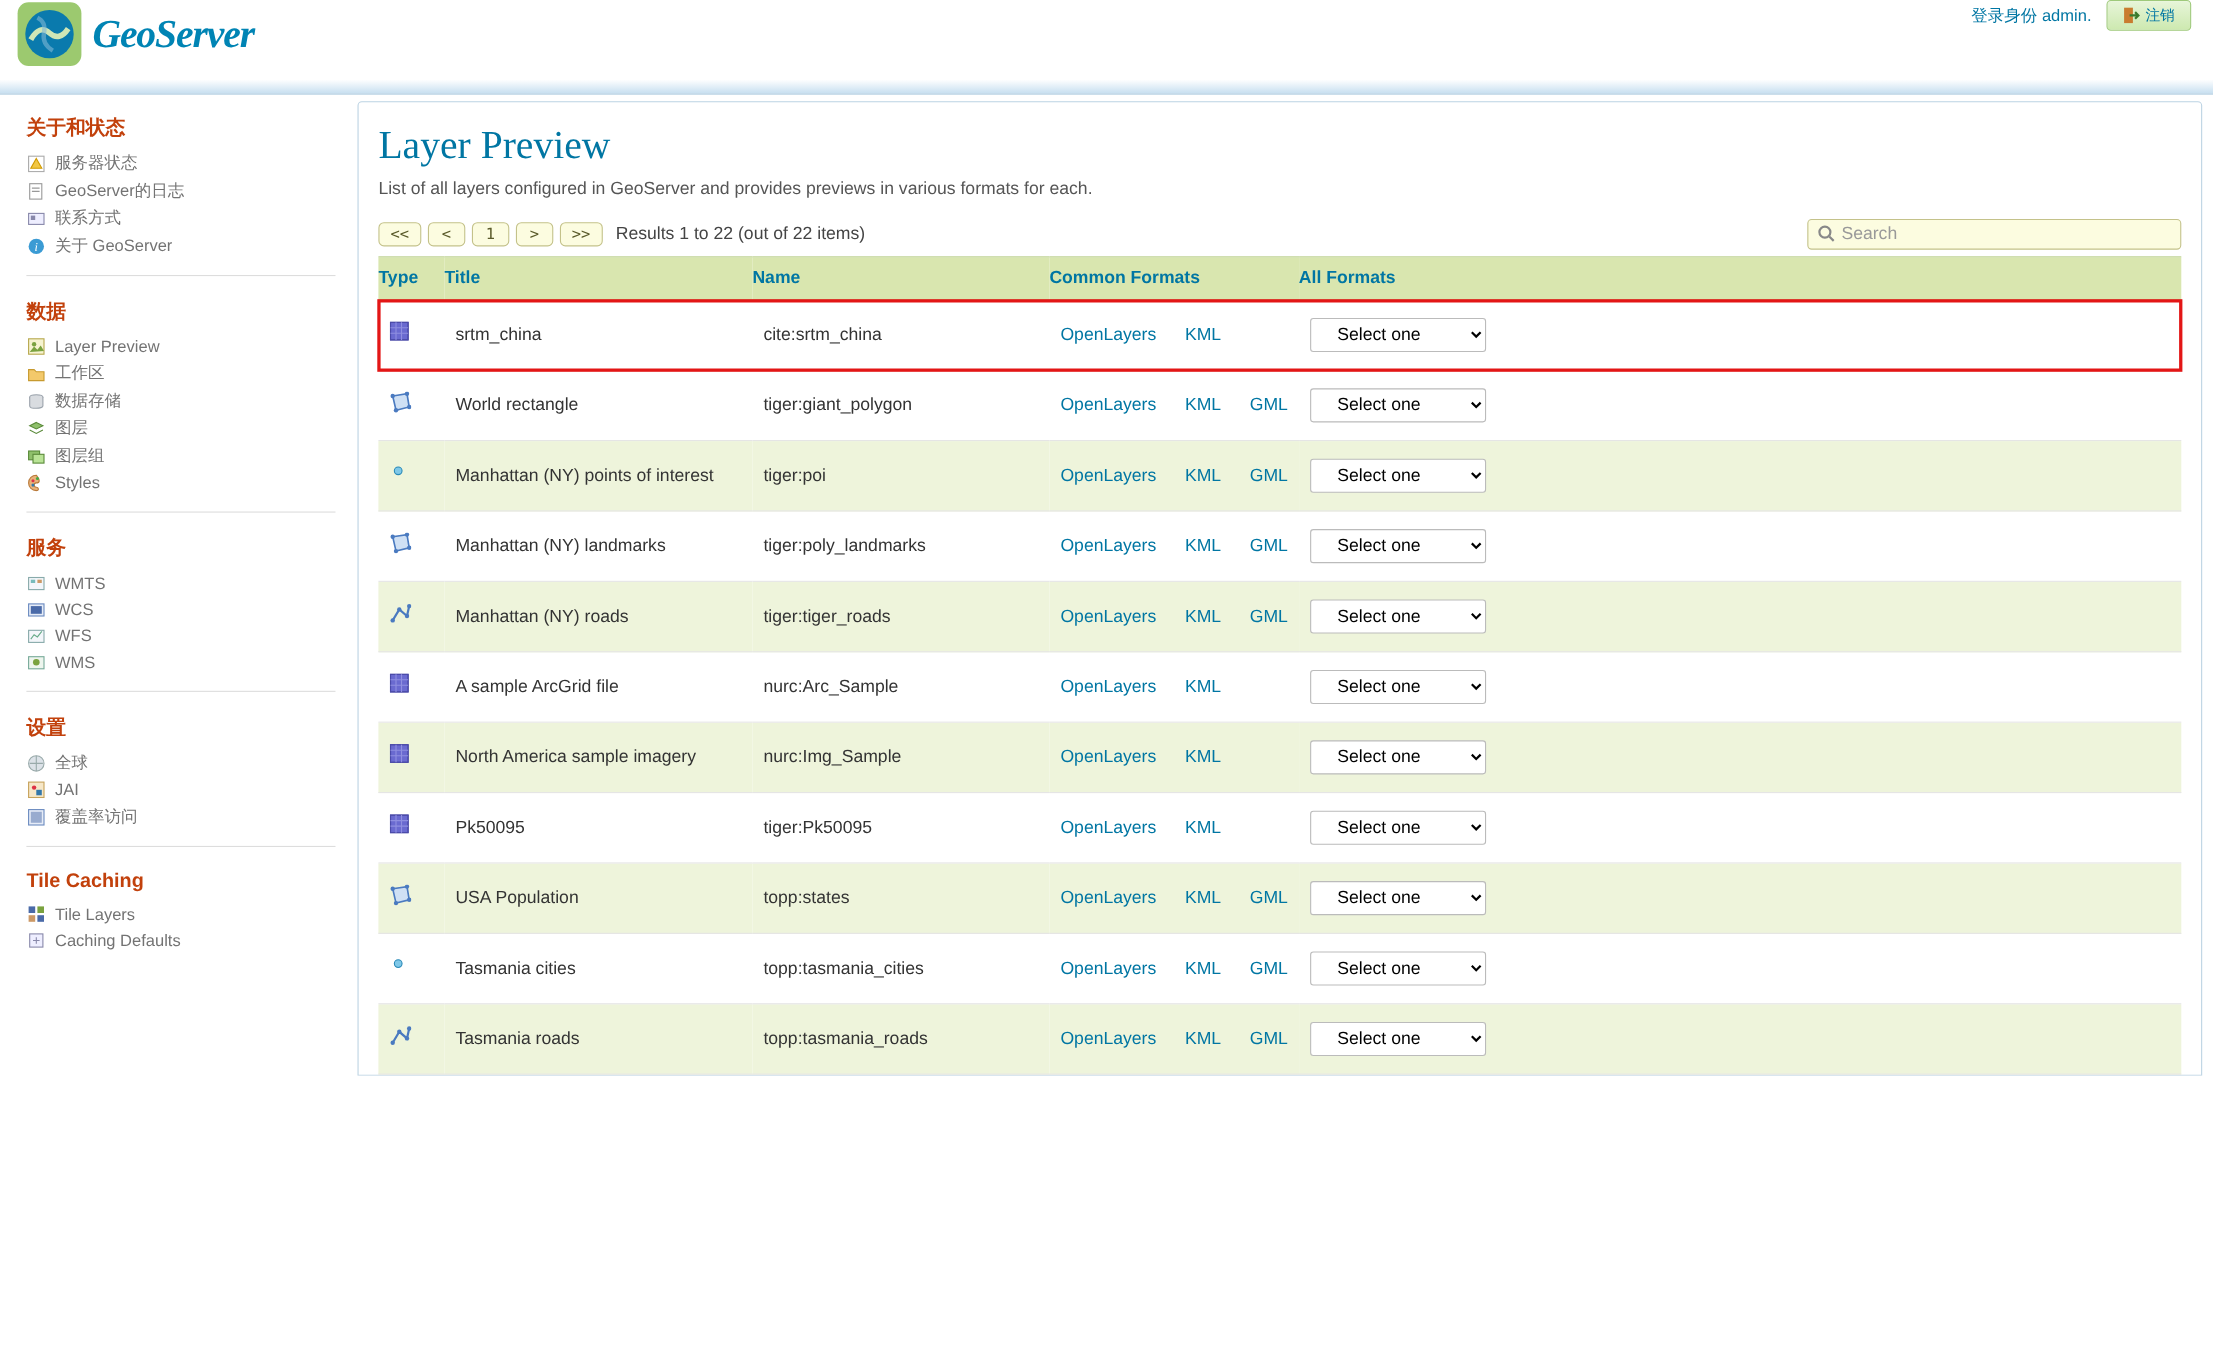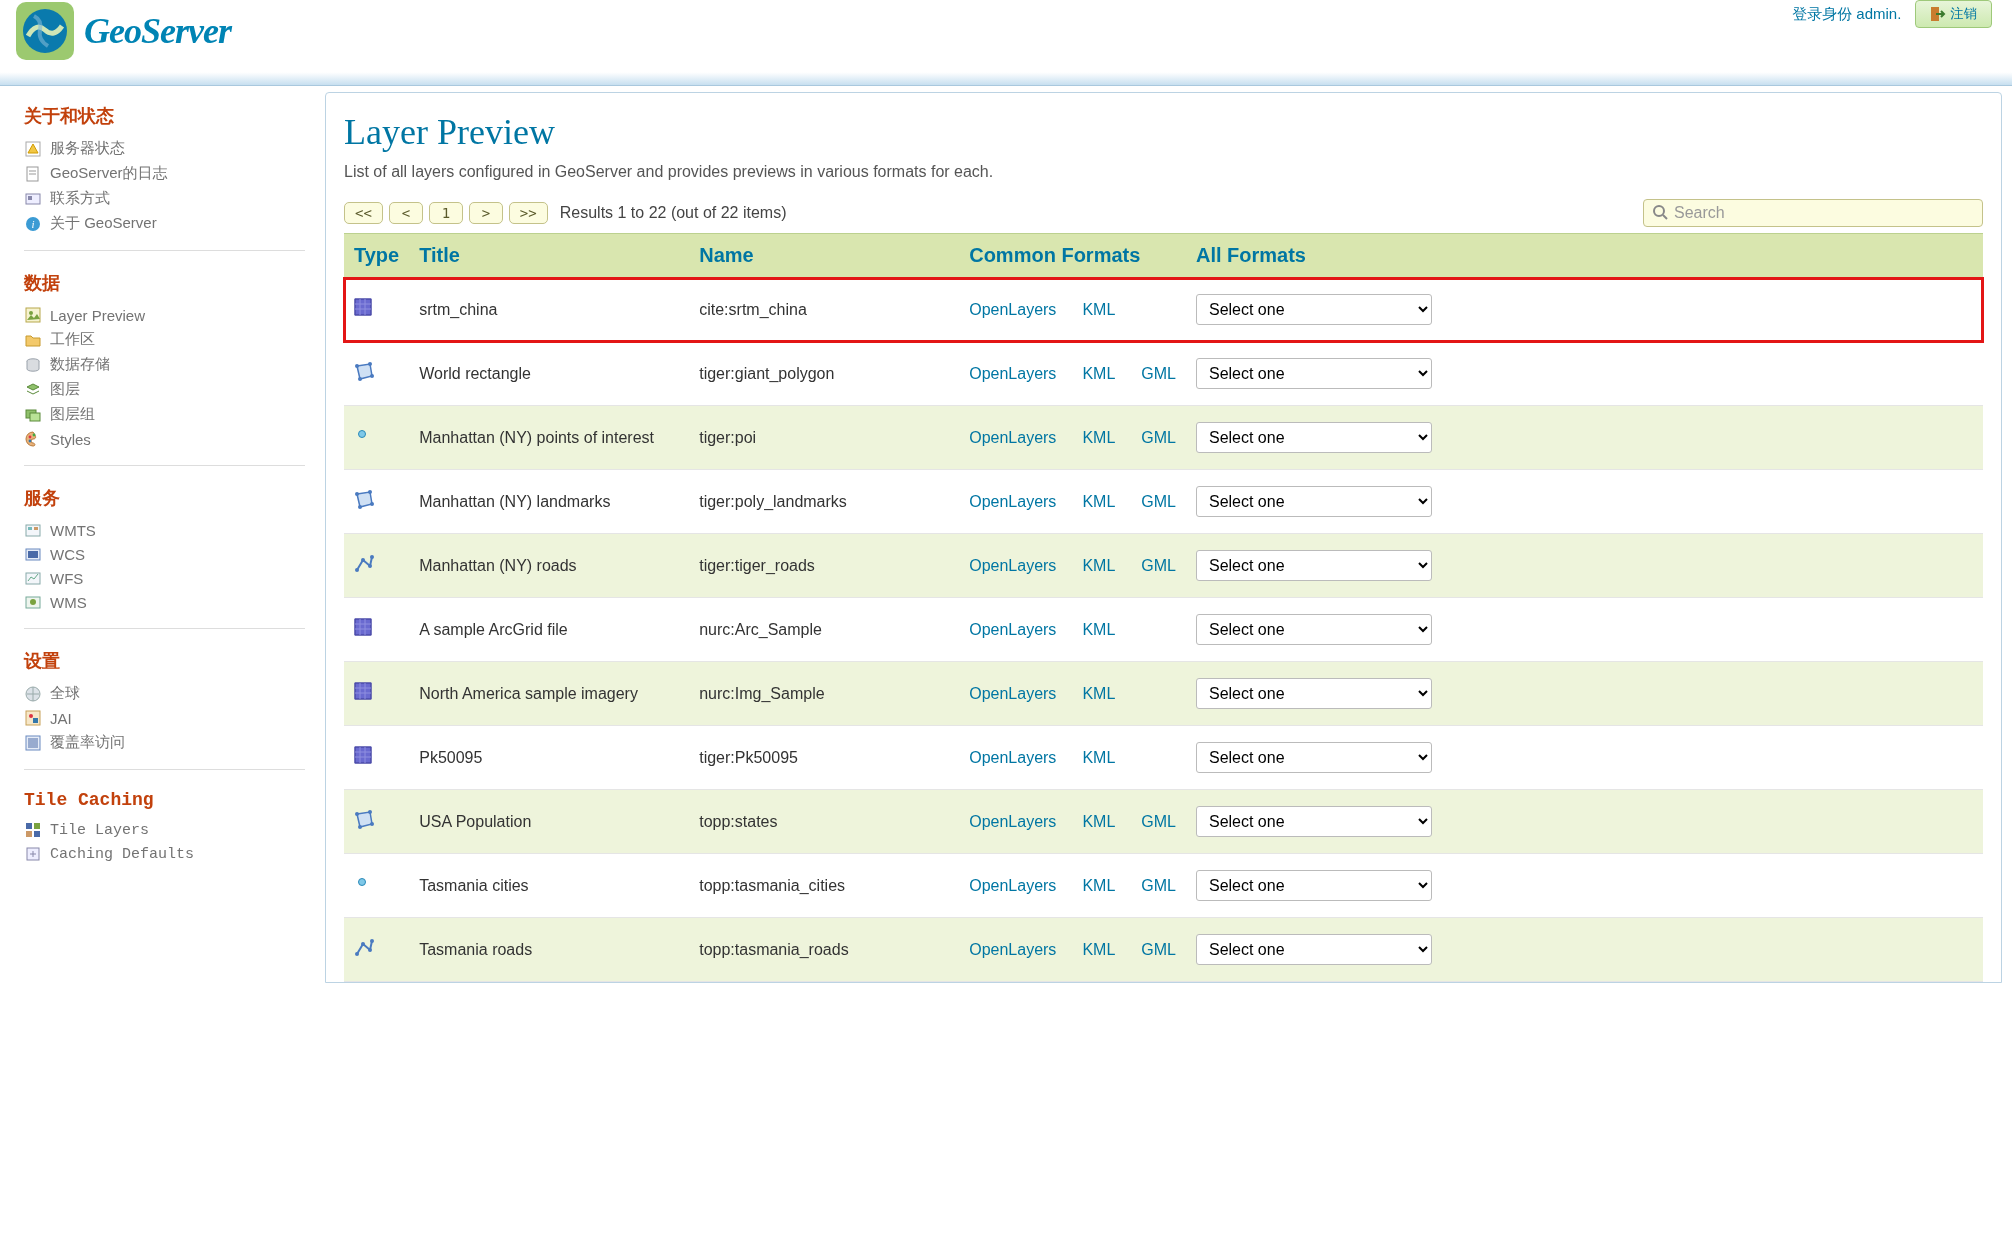--- a/index.html
+++ b/index.html
@@ -40,21 +40,21 @@
     align-items: center;
     gap: 4px;
   }
   .layout { display: flex; }
   .sidebar {
     width: 325px;
     padding: 18px 20px 20px 24px;
     font-size: 15px;
   }
   .side-section { margin-bottom: 20px; border-bottom: 1px solid #ddd; padding-bottom: 14px; }
-  .side-section:last-child { border-bottom: none; font-family: Liberation Mono, monospace; }
+  .side-section:last-child { border-bottom: none; }
   .side-title {
     color: #c2410c;
     font-weight: bold;
     font-size: 18px;
     margin-bottom: 8px;
   }
   .side-item {
     display: flex;
     align-items: center;
     gap: 8px;
@@ -105,48 +105,48 @@
   }
   table.layers {
     width: 100%;
     border-collapse: collapse;
     margin-top: 4px;
   }
   table.layers thead th {
     background: #d9e6af;
     color: #0076a3;
     text-align: left;
-    padding: 10px 10px;
+    padding: 10px 0;
     font-weight: bold;
-    font-size: 20px;
+    font-size: 16px;
     border-top: 1px solid #bcd18f;
     border-bottom: 1px solid #bcd18f;
   }
   table.layers tbody td {
     padding: 16px 10px;
     border-bottom: 1px solid #e5e5e5;
     vertical-align: middle;
     font-size: 16px;
     color: #333;
   }
   tr.alt td { background: #eef4db; }
   tr.highlight td { background: #fff; margin-top: 46px; }
   tr.highlight {
     outline: 3px solid #e31616;
     outline-offset: -2px;
   }
   .link { color: #0076a3; cursor: pointer; }
   .fmt-group { display: inline-flex; gap: 26px; }
   select.allfmt {
     font-size: 16px;
-    padding: 5px 8px;
+    padding: 5px 20px;
     border: 1px solid #bbb;
     border-radius: 3px;
     background: #fff;
-    width: 236px;
+    width: 160px;
   }
   .type-icon { width: 20px; height: 20px; display: inline-block; }
   .icon {
     display:inline-flex; align-items:center; justify-content:center;
   }
   svg { display:block; }
   ::placeholder { color: #999; }
 </style>
 </head>
 <body>

